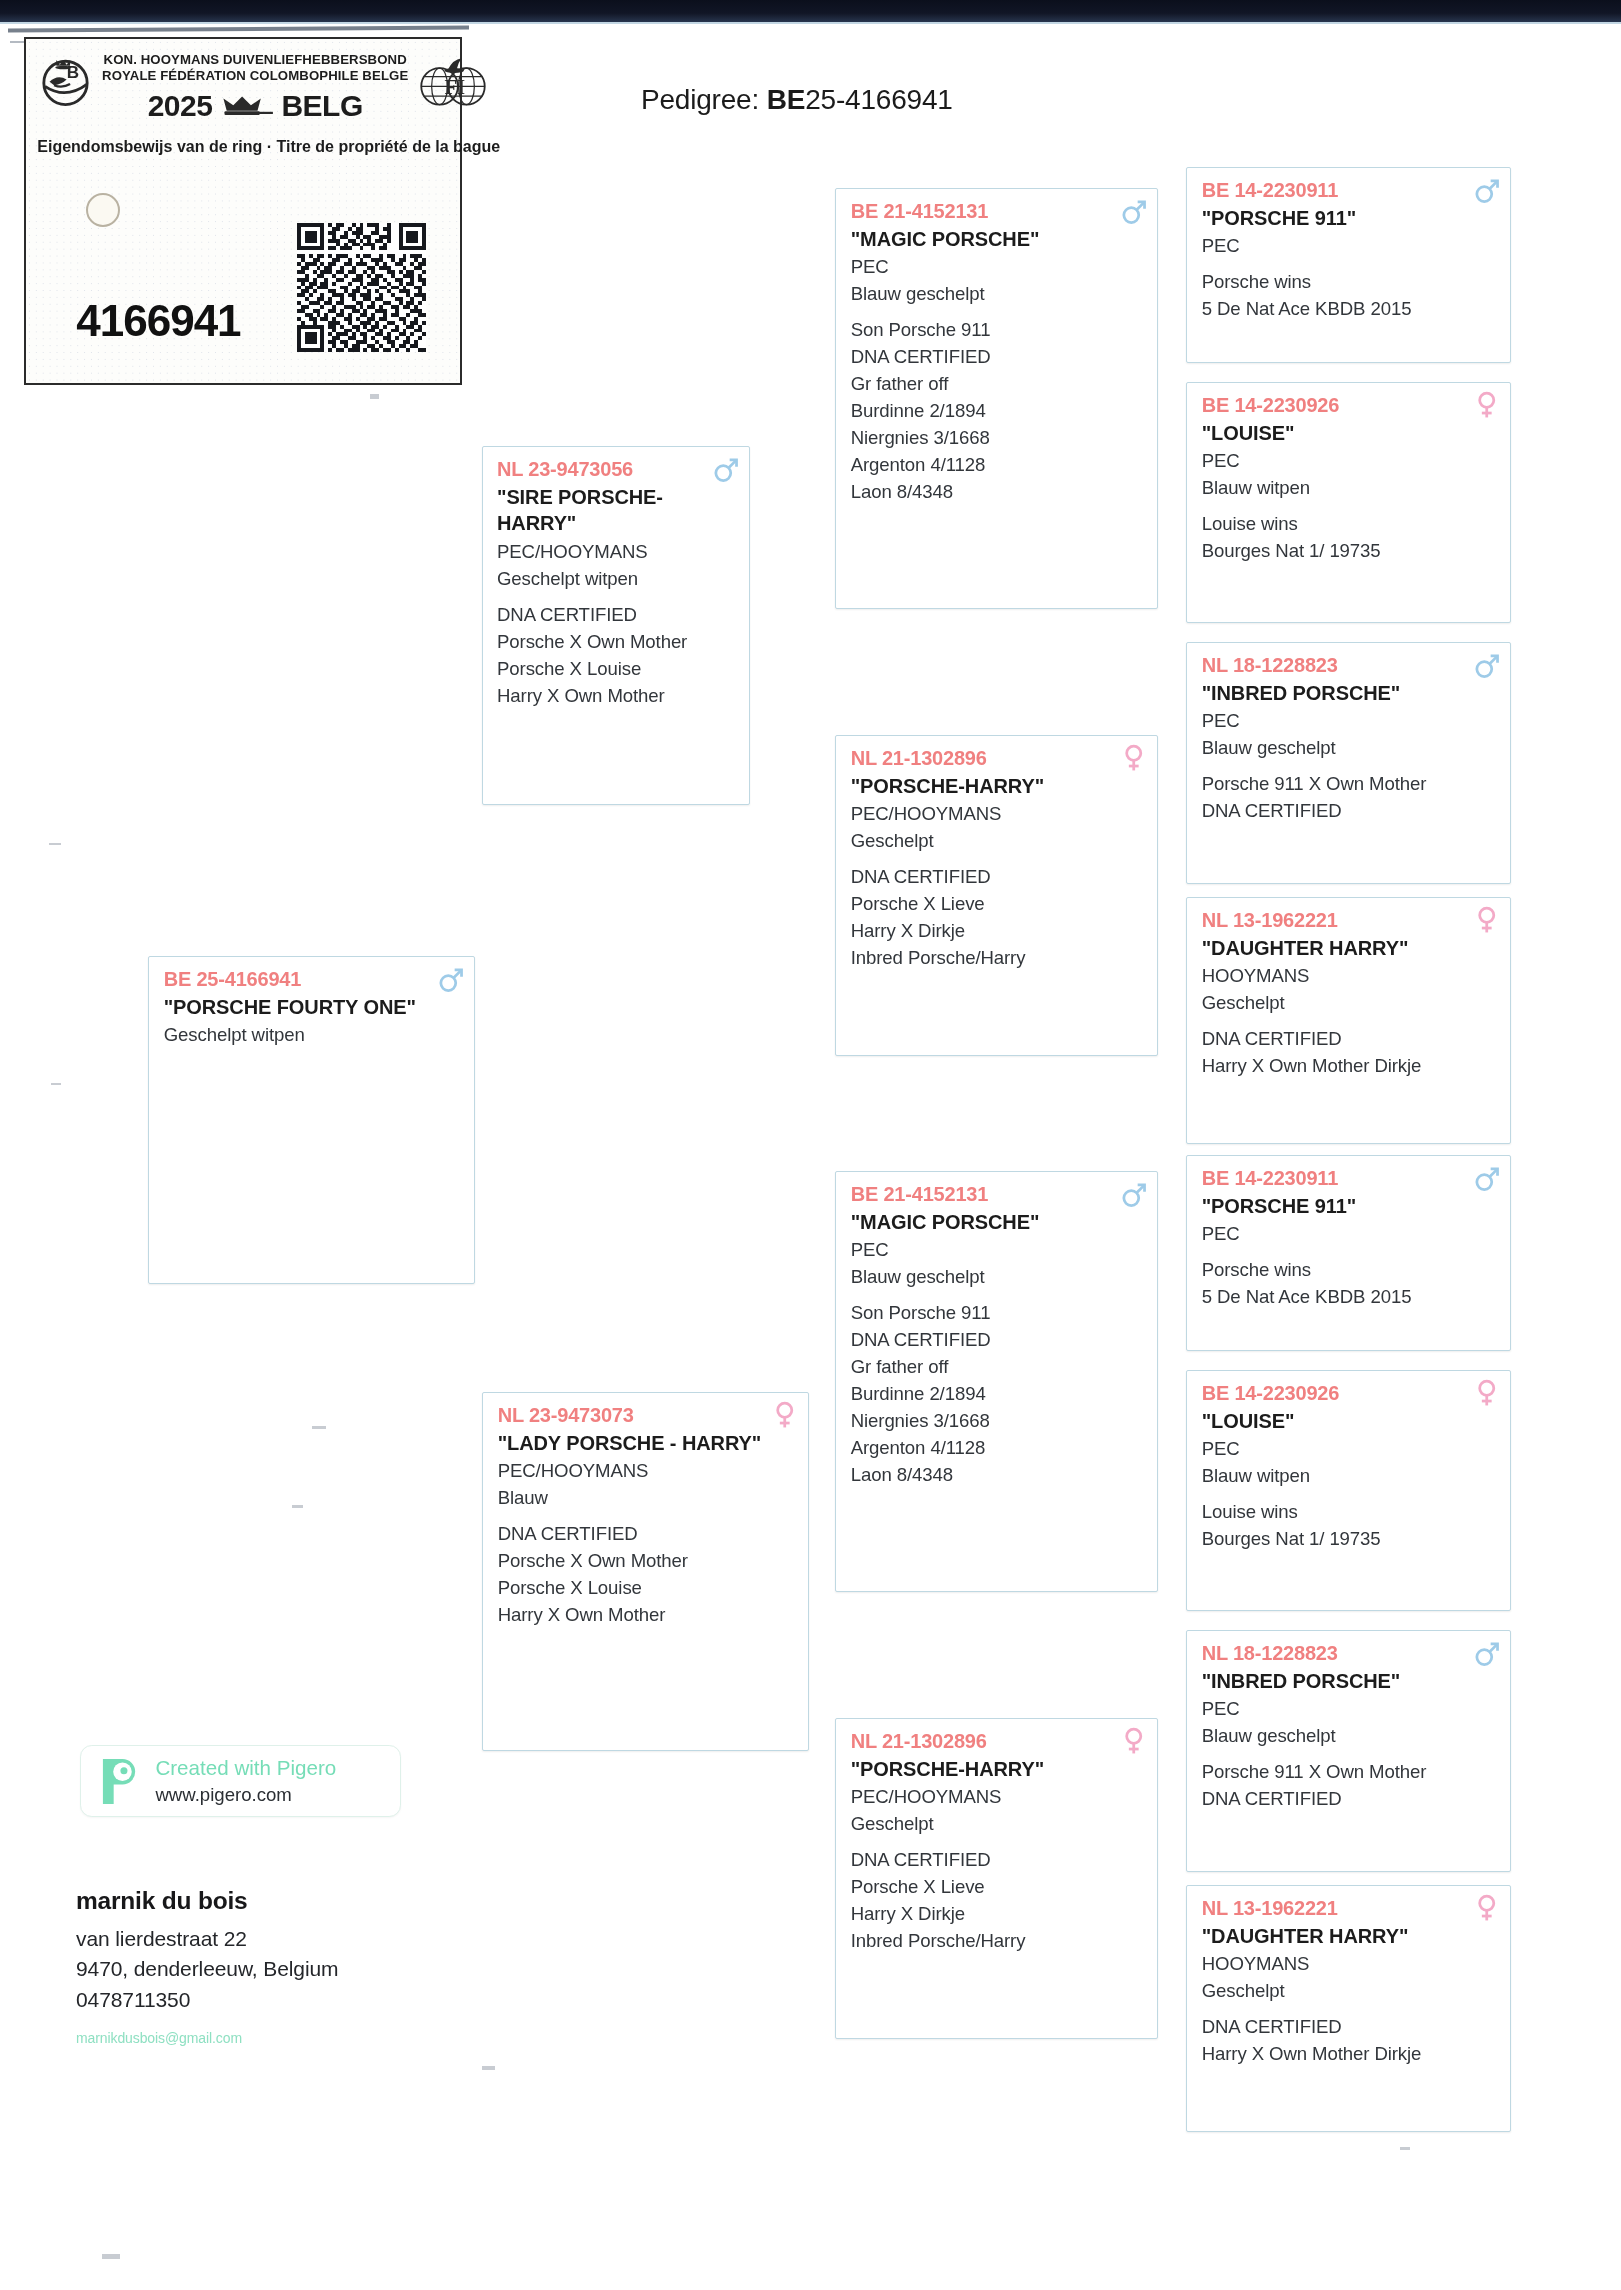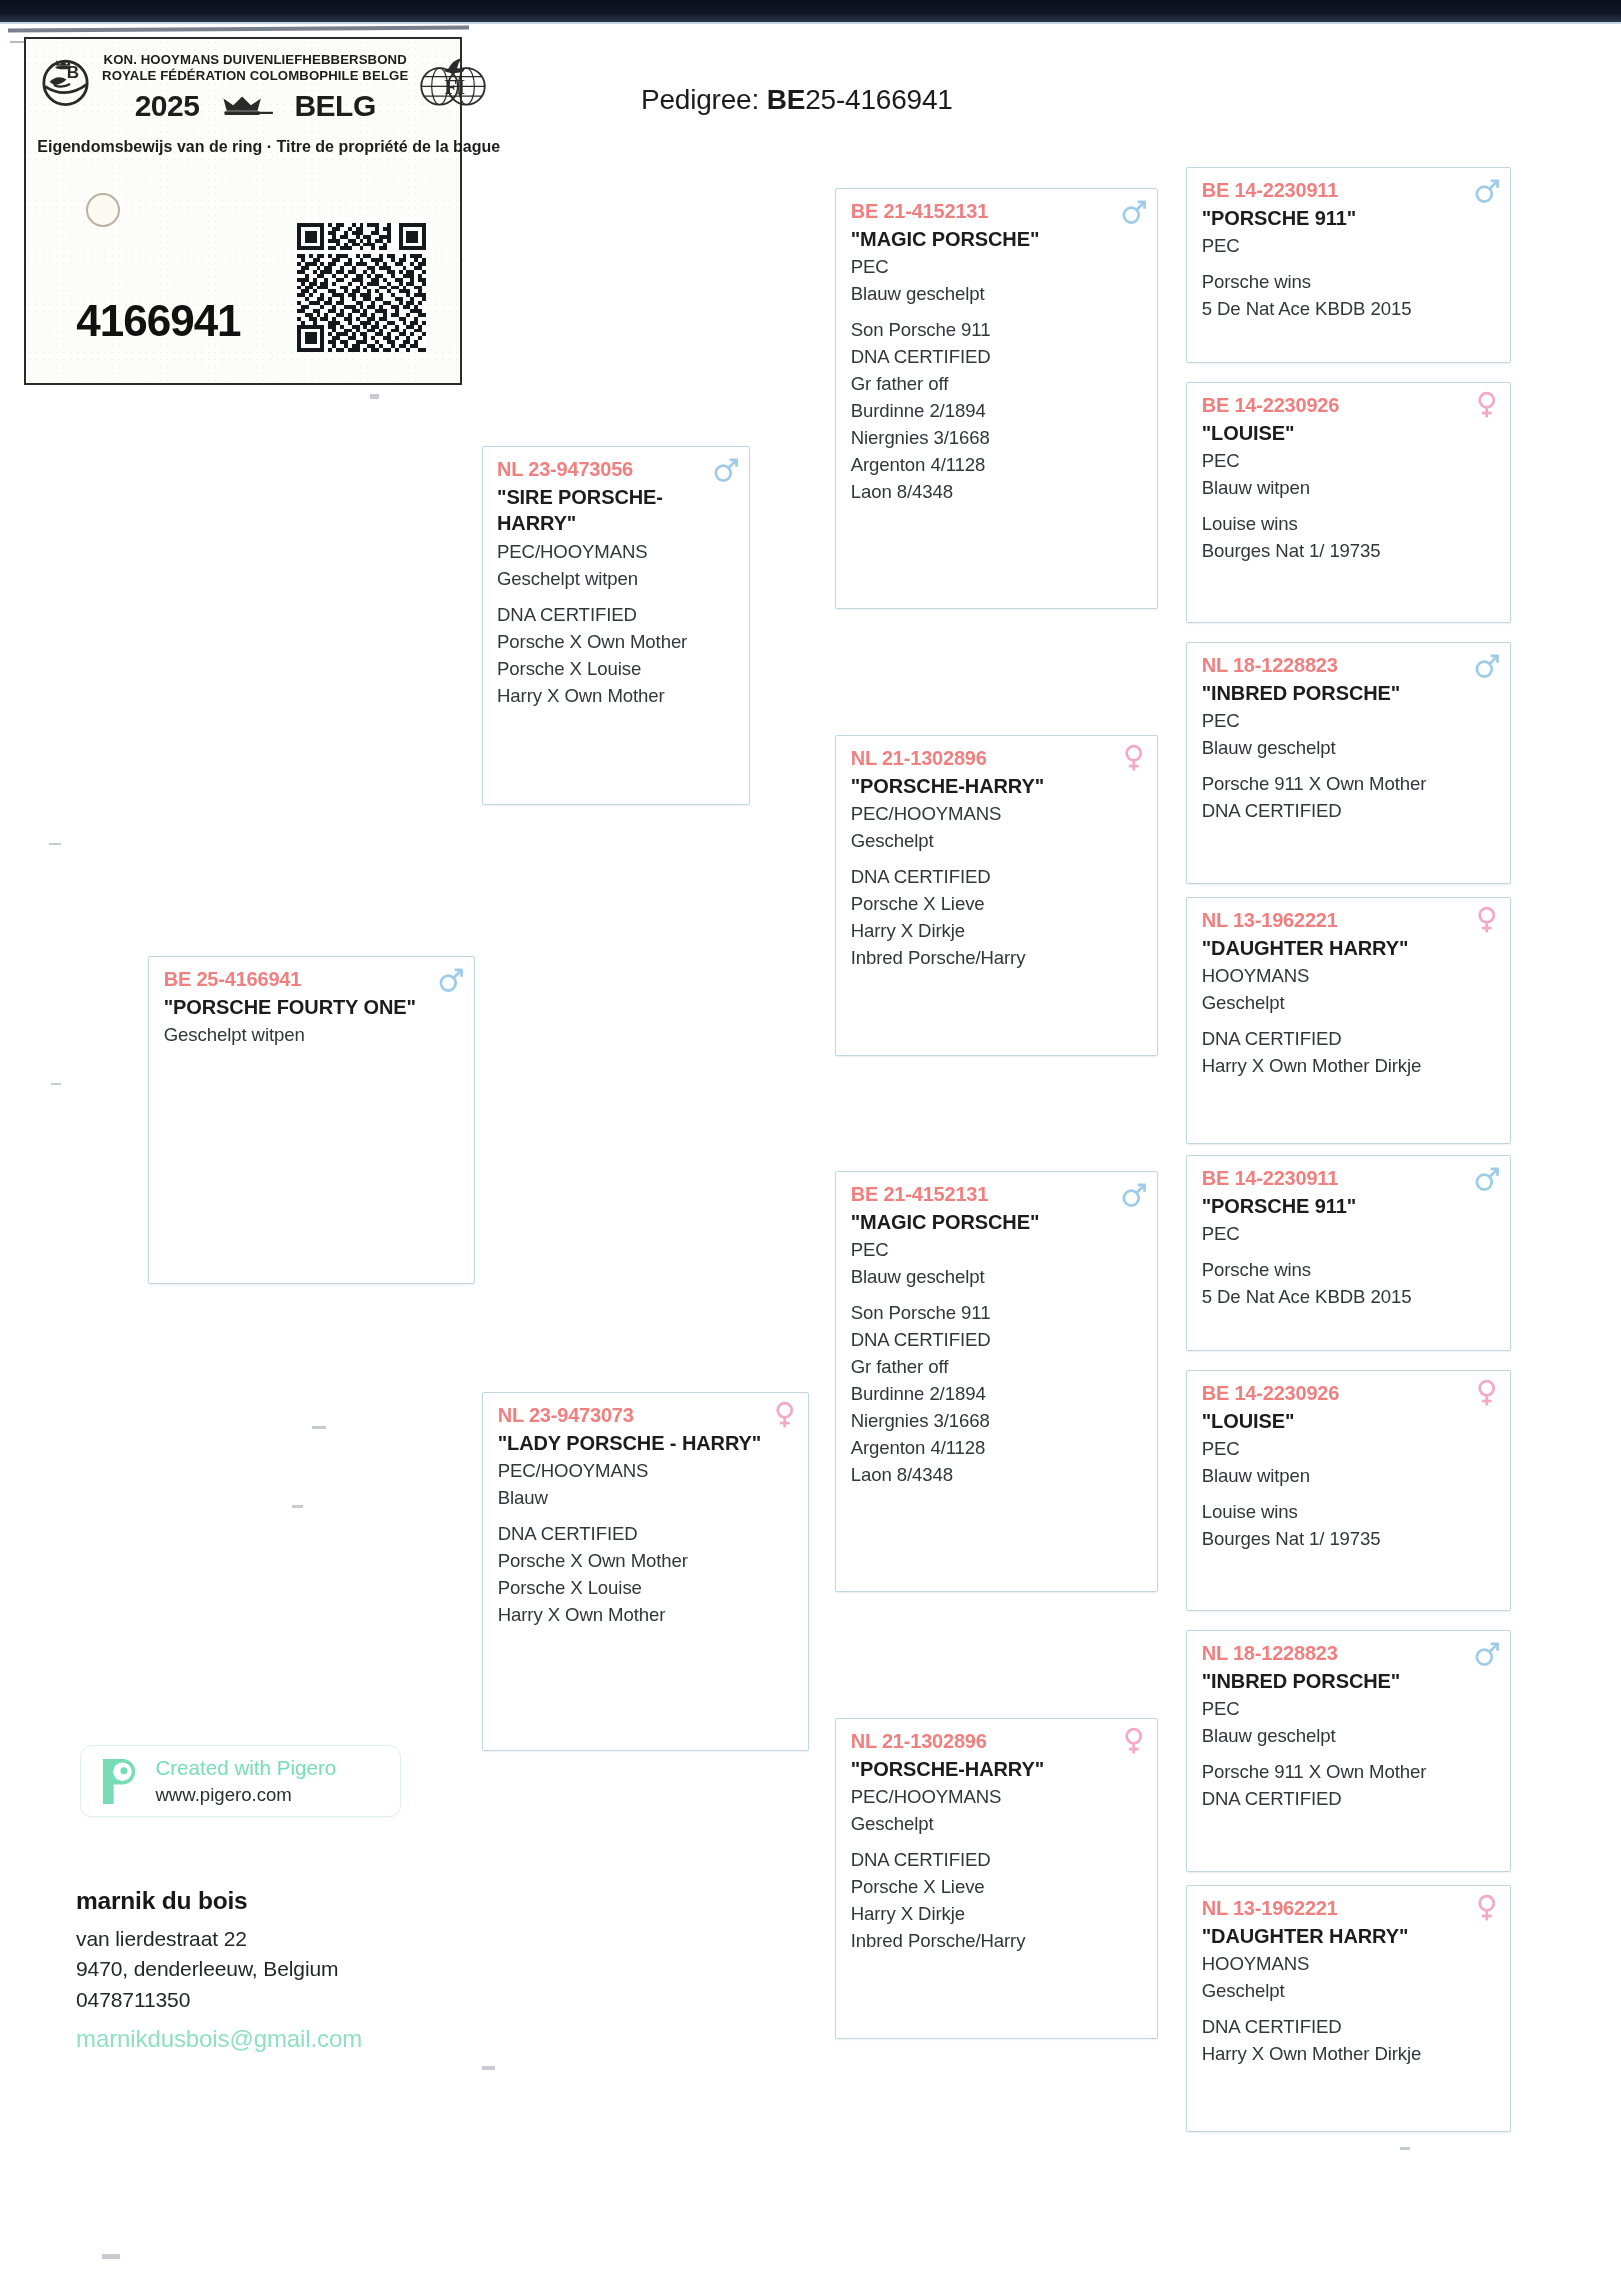--- a/index.html
+++ b/index.html
@@ -69,21 +69,21 @@
     font-weight: bold;
     letter-spacing: 0.1px;
     color: #1d1d1d;
     line-height: 1.26;
     white-space: nowrap;
   }
   .cert-year-row {
     display: flex;
     align-items: center;
     justify-content: center;
-    gap: 20px;
+    gap: 7px;
     margin-top: 3.9px;
   }
   .cert-year {
     font-size: 30px;
     font-weight: bold;
     color: #1d1d1d;
     letter-spacing: -0.5px;
   }
   .cert-belg {
     font-size: 30px;
@@ -209,24 +209,24 @@
     margin-bottom: 8.8px;
     letter-spacing: -0.2px;
   }
   .owner-line {
     font-size: 21px;
     color: #24262a;
     line-height: 1.45;
     letter-spacing: -0.1px;
   }
   .owner-email {
-    font-size: 24px;
+    font-size: 14px;
     color: #8fe0c2;
     line-height: 1.45;
-    margin-top: 7px;
+    margin-top: 13px;
     letter-spacing: -0.1px;
   }
 </style>
 </head>
 <body>
 
 <div class="scan-top-band"></div>
 <div class="scan-top-line"></div>
 <div class="scan-edge-1"></div>
 <div class="scan-edge-2"></div>

